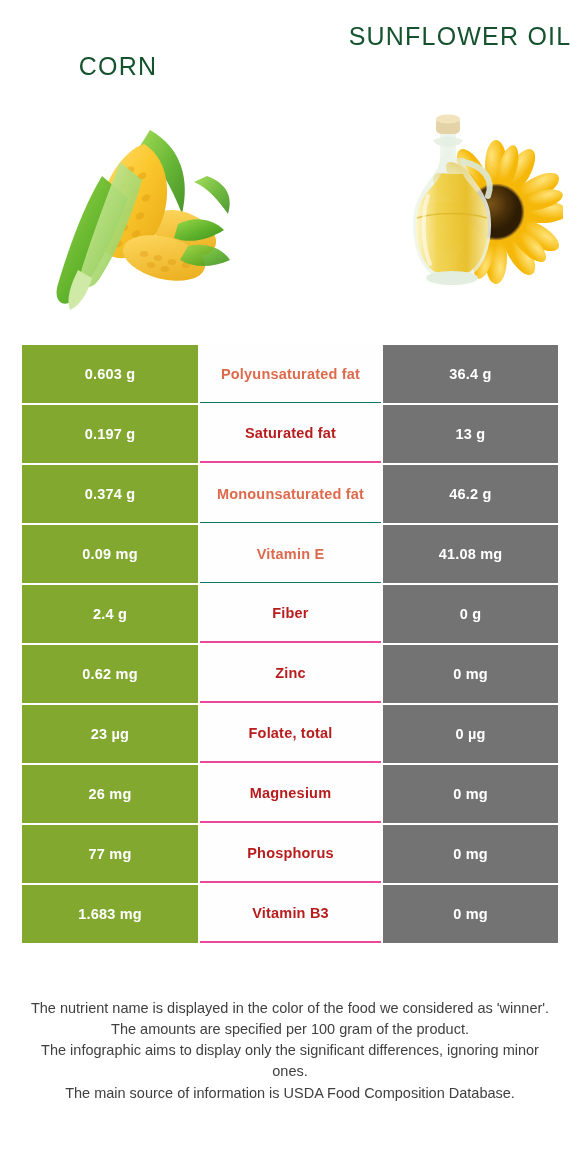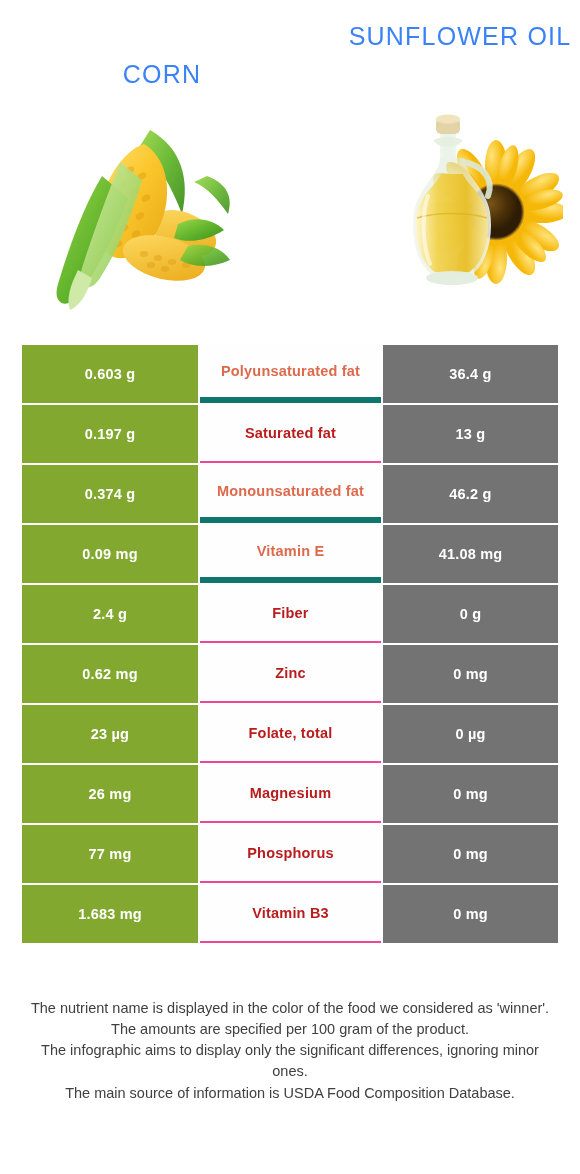--- a/index.html
+++ b/index.html
@@ -25,25 +25,25 @@
     height: 330px;
     width: 100%;
   }
 
   .title {
     position: absolute;
     font-family: "Liberation Sans", sans-serif;
     font-weight: 300;
     font-size: 25px;
     letter-spacing: 1.2px;
-    color: #3b82f6;
+    color: #14532d;
     text-transform: uppercase;
     line-height: 1.18;
   }
-  .title.left  { left: 0;   top: 60px; width: 236px; text-align: center; margin-left: 44px; }
+  .title.left  { left: 0;   top: 52px; width: 236px; text-align: center; }
   .title.right { right: 0;  top: 22px; width: 240px; text-align: center; }
 
   .vs {
     position: absolute;
     left: 230px;
     top: 178px;
     font-family: "Liberation Sans", sans-serif;
     font-weight: 400;
     font-size: 62px;
     letter-spacing: -1px;
@@ -89,21 +89,21 @@
   }
 
   .cell.mid {
     width: 181px;
     margin: 0 2px;
     background: #fefefe;
     font-weight: 700;
     font-size: 14.5px;
   }
   .cell.mid.win-corn  { color: #b91c1c; border-bottom: 2px solid #ec4899; }
-  .cell.mid.win-oil   { color: #DD6A4C; border-bottom: 6px solid #0f766e; }
+  .cell.mid.win-oil   { color: #DD6A4C; border-bottom: 1px solid #0f766e; }
 
   .cell.right {
     flex: 1;
     background: #737373;
     color: #ffffff;
   }
 
   
   .footer {
     position: absolute;

